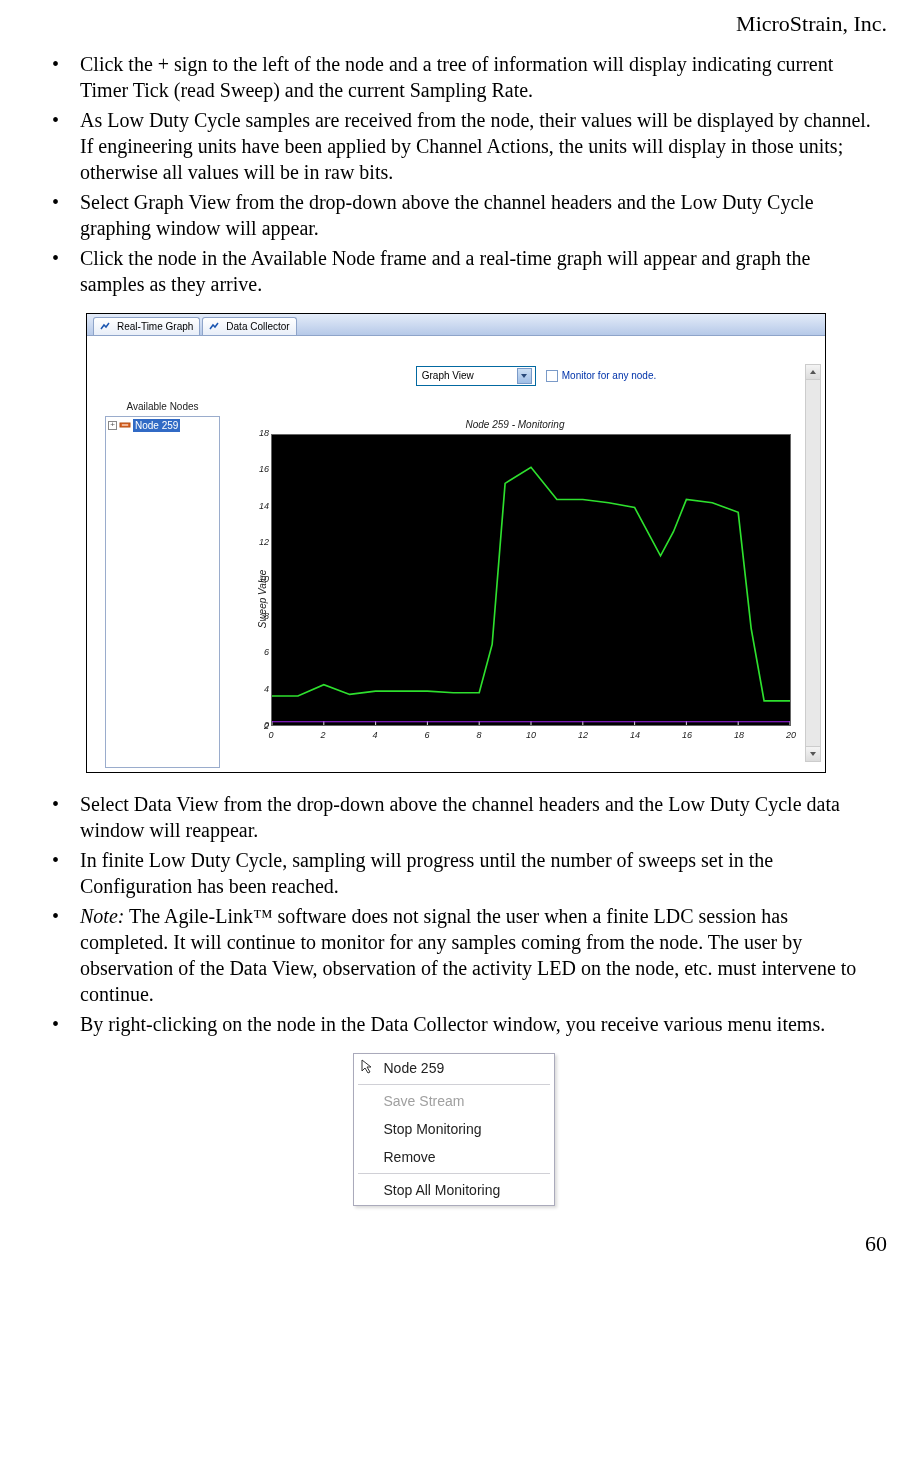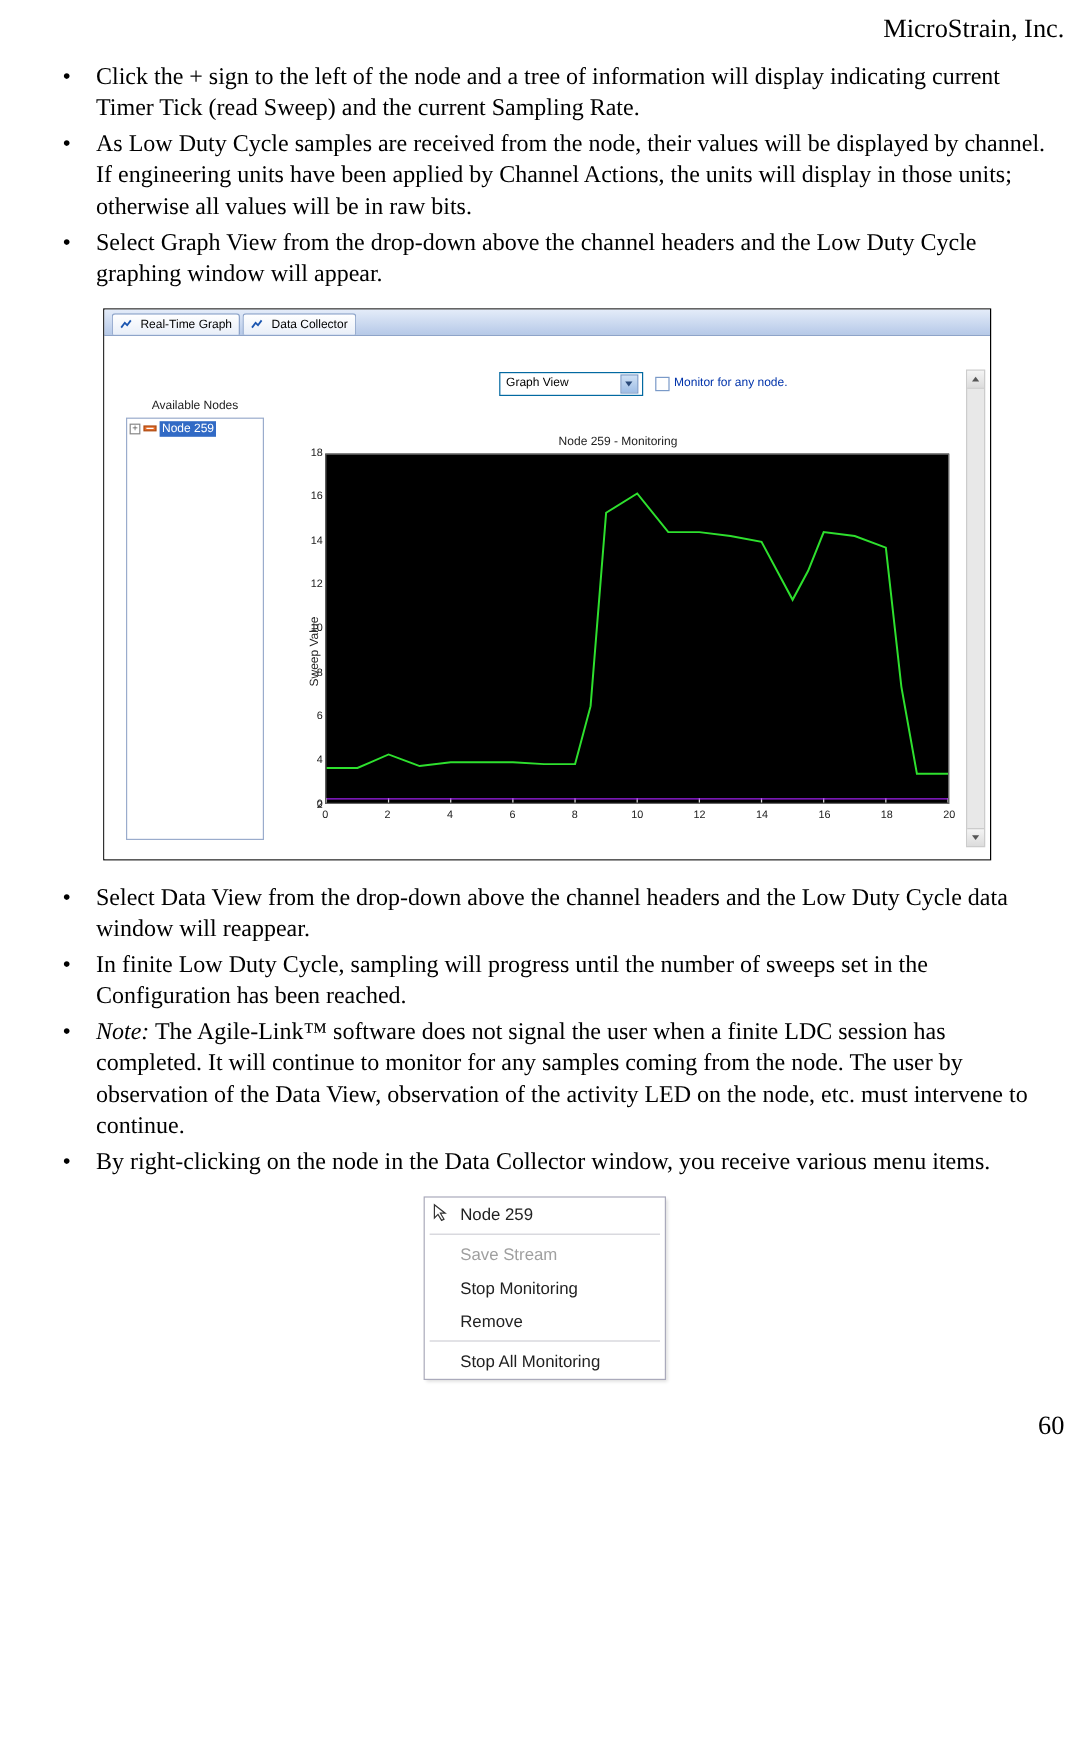--- a/index.html
+++ b/index.html
@@ -14,28 +14,28 @@
     .tab { height: 18px; background: linear-gradient(#fff,#e8eef8); border: 1px solid #8ea4c9; border-bottom: none; border-radius: 3px 3px 0 0; padding: 0 6px; font-size: 10px; display: flex; align-items: center; margin-right: 2px; gap: 7px; }
     .tab-icon { width: 10px; height: 10px; display: inline-block; }
     .tab-icon svg { width: 10px; height: 10px; display: block; }
     .main-area { position: absolute; top: 22px; left: 0; right: 0; bottom: 0; background: #fff; }
     .controls-row { display: flex; align-items: center; gap: 10px; justify-content: center; margin-top: 30px; margin-bottom: 12px; margin-left: 160px; }
     .dropdown { width: 120px; height: 20px; border: 1px solid #0369a1; background: #fff; font-size: 10px; display: flex; align-items: center; justify-content: space-between; padding: 0 3px 0 5px; }
     .dropdown-arrow { width: 15px; height: 16px; background: linear-gradient(#cee0f4,#9fbee6); border: 1px solid #7a9ac8; display: flex; align-items: center; justify-content: center; }
     .dropdown-arrow::after { content: ""; border-left: 3px solid transparent; border-right: 3px solid transparent; border-top: 4px solid #2a4a7a; }
     .checkbox-row { display: flex; align-items: center; gap: 4px; font-size: 10px; color: #0033aa; text-align: right; }
     .checkbox-box { width: 12px; height: 12px; border: 1px solid #7a9ac8; background: #fff; }
-    .left-panel { position: absolute; left: 18px; top: 52px; width: 115px; }
+    .left-panel { position: absolute; left: 18px; top: 64px; width: 115px; }
     .left-panel-label { font-size: 10px; color: #222; margin-bottom: 3px; text-align: center; }
     .tree-box { width: 115px; height: 352px; border: 1px solid #9aaccc; background: #fff; padding: 2px; }
     .tree-item { display: flex; align-items: center; gap: 2px; font-size: 10px; }
     .tree-plus { width: 9px; height: 9px; border: 1px solid #888; display: flex; align-items: center; justify-content: center; font-size: 8px; line-height: 1; color: #555; }
     .tree-icon { width: 12px; height: 10px; }
     .tree-label-sel { background: #316ac5; color: #fff; padding: 0 2px; }
-    .chart-panel { position: absolute; left: 142px; right: 24px; top: 82px; bottom: 10px; }
+    .chart-panel { position: absolute; left: 142px; right: 24px; top: 82px; bottom: 10px; font-style: italic; }
     .chart-title { text-align: center; font-size: 10px; color: #222; margin-bottom: 3px; }
     .chart-box { position: relative; width: 100%; height: 330px; }
     .plot-area { position: absolute; left: 42px; right: 10px; top: 0; bottom: 38px; background: #000; border: 1px solid #666; }
     .y-axis-label { position: absolute; left: 4px; top: 50%; transform: translateY(-50%) rotate(-90deg); transform-origin: center; font-size: 10px; color: #222; white-space: nowrap; }
     .x-axis-label { position: absolute; left: 42px; right: 10px; bottom: 0; text-align: center; font-size: 10px; color: #222; }
     .y-tick { position: absolute; left: 22px; width: 18px; text-align: right; font-size: 9px; color: #222; transform: translateY(-50%); }
     .x-tick { position: absolute; bottom: 22px; font-size: 9px; color: #222; transform: translateX(-50%); }
     .scrollbar-v { position: absolute; right: 4px; top: 28px; bottom: 10px; width: 16px; background: #e8e8e8; border: 1px solid #ccc; }
     .sb-btn { height: 15px; background: linear-gradient(#f4f4f4,#dcdcdc); border-bottom: 1px solid #ccc; display: flex; align-items: center; justify-content: center; }
     .sb-btn.bot { position: absolute; bottom: 0; left: 0; right: 0; border-top: 1px solid #ccc; border-bottom: none; }
@@ -51,20 +51,21 @@
   </style>
 </head>
 <body>
 
 <div class="company-header">MicroStrain, Inc.</div>
 
 <ul class="bullets">
   <li>Click the + sign to the left of the node and a tree of information will display indicating current Timer Tick (read Sweep) and the current Sampling Rate.</li>
   <li>As Low Duty Cycle samples are received from the node, their values will be displayed by channel. If engineering units have been applied by Channel Actions, the units will display in those units; otherwise all values will be in raw bits.</li>
   <li>Select Graph View from the drop-down above the channel headers and the Low Duty Cycle graphing window will appear.</li>
+  <li>Click the node in the Available Node frame and a real-time graph will appear and graph the samples as they arrive.</li>
 </ul>
 
 <div class="screenshot1">
   <div class="tabbar">
     <div class="tab">
       <span class="tab-icon">
         <svg viewBox="0 0 10 10">
             <polyline points="1,8 4,4 6,6 9,2" stroke="#1a55b0" fill="none" stroke-width="1.5"></polyline>
           </svg>
       </span>

